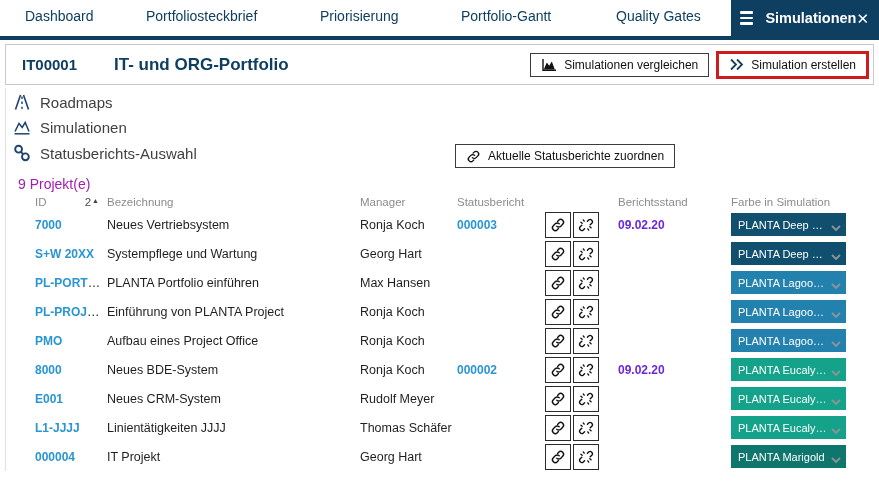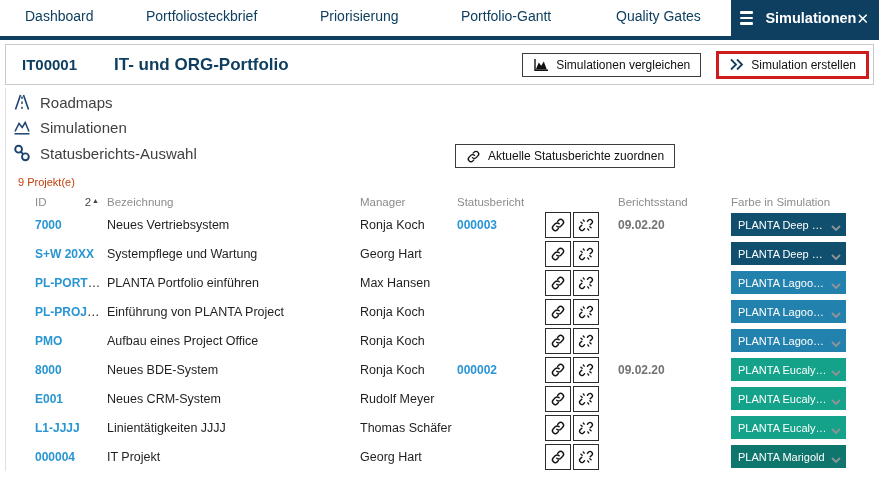--- a/index.html
+++ b/index.html
@@ -26,53 +26,53 @@
   .hamburger{width:16px;margin-left:9px;display:flex;flex-direction:column;gap:3px;cursor:pointer;}
   .hamburger span{display:block;height:2.5px;background:#fff;border-radius:1px;}
   .active-tab .label{font-size:14.5px;font-weight:bold;margin-left:12px;}
   .close-x{margin-left:auto;margin-right:10px;font-size:15px;font-weight:bold;cursor:pointer;line-height:1;}
 
   
   .header-box{position:absolute;top:44px;left:5px;right:5px;height:39px;
     border:1px solid #c9c9c9;background:#fff;display:flex;align-items:center;}
   .pid{margin-left:16px;font-size:15px;font-weight:bold;color:var(--navy);width:92px;}
   .ptitle{font-size:17px;font-weight:bold;color:var(--navy);}
-  .hdr-buttons{margin-left:auto;margin-right:4px;display:flex;align-items:center;gap:15px;}
+  .hdr-buttons{margin-left:auto;margin-right:4px;display:flex;align-items:center;gap:7px;}
   .btn{display:flex;align-items:center;gap:7px;background:#fff;border:1px solid #3c3c3c;
     height:24px;padding:0 10px;font-size:12px;color:#111;cursor:pointer;
     font-family:"Liberation Sans","DejaVu Sans",sans-serif;}
   .btn.highlight{border:3px solid var(--red);height:28px;}
 
   
   .panel-edge{position:absolute;left:5px;top:88px;height:383px;width:1px;background:#e0e0e0;}
 
   .quicklink{position:absolute;left:12px;display:flex;align-items:center;gap:8px;
     color:#404040;font-size:15px;cursor:pointer;}
   .quicklink.l0{top:92px;}
   .quicklink.l1{top:117px;}
   .quicklink.l2{top:143px;}
   .quicklink svg{flex:0 0 auto;}
 
   .assign-btn{position:absolute;left:455px;top:144px;}
 
-  .count{position:absolute;left:18px;top:176px;font-size:11px;color:#c2410c;}
+  .count{position:absolute;left:18px;top:176px;font-size:14px;color:#a21caf;}
 
   
   .table{position:absolute;left:35px;top:193px;}
   .thead,.tr{display:grid;grid-template-columns:72px 253px 97px 88px 73px 113px 115px;align-items:center;}
   .thead{height:17px;}
   .th{font-size:11.5px;color:#8c8c8c;cursor:pointer;}
   .th-id{display:flex;align-items:center;justify-content:space-between;padding-right:8px;}
   .sort{display:flex;align-items:center;gap:1px;color:#4a4a4a;font-size:11.5px;}
   .sort .tri{font-size:7px;color:#444;transform:translateY(-1px);}
   .tr{height:29px;}
   .td{font-size:12.5px;color:#1f1f1f;white-space:nowrap;overflow:hidden;text-overflow:ellipsis;}
   .idlink{font-size:12px;font-weight:bold;color:var(--link);cursor:pointer;}
   .sblink{font-size:12px;font-weight:bold;color:var(--link);cursor:pointer;}
-  .td-date{font-size:12px;font-weight:600;color:#737373;}
+  .td-date{font-size:12px;font-weight:600;color:#6d28d9;}
   .td-icons{display:flex;gap:2px;}
   .iconbtn{width:26px;height:26px;background:#fff;border:1.5px solid #2b2b2b;padding:0;
     display:flex;align-items:center;justify-content:center;cursor:pointer;}
   .dropdown{width:115px;height:23px;display:flex;align-items:center;cursor:pointer;
     color:#fff;position:relative;}
   .ddlabel{font-size:11px;padding-left:7px;padding-right:18px;white-space:nowrap;
     overflow:hidden;text-overflow:ellipsis;}
   .dd-chev{position:absolute;right:5px;top:8px;}
 </style>
 </head>

